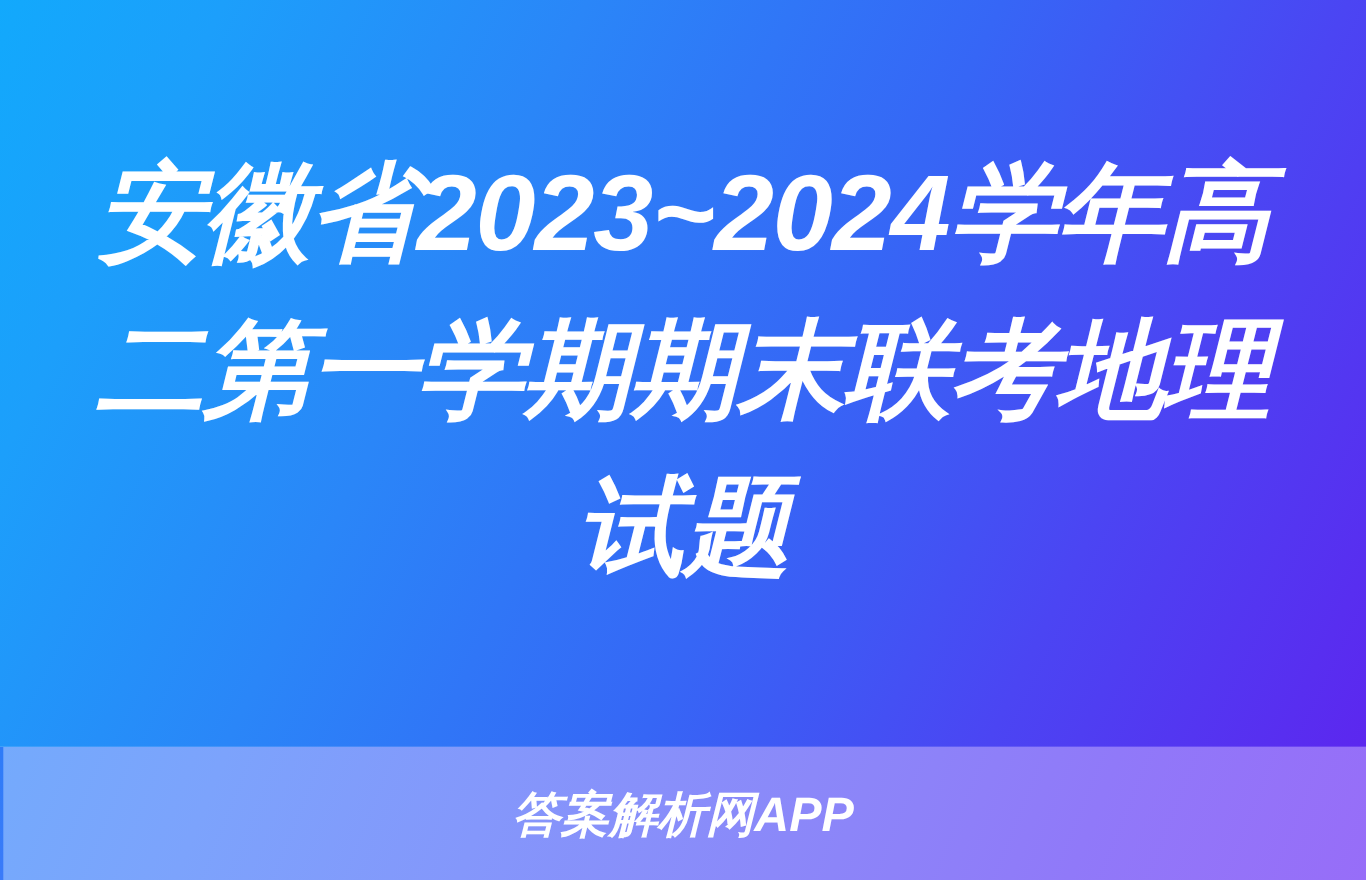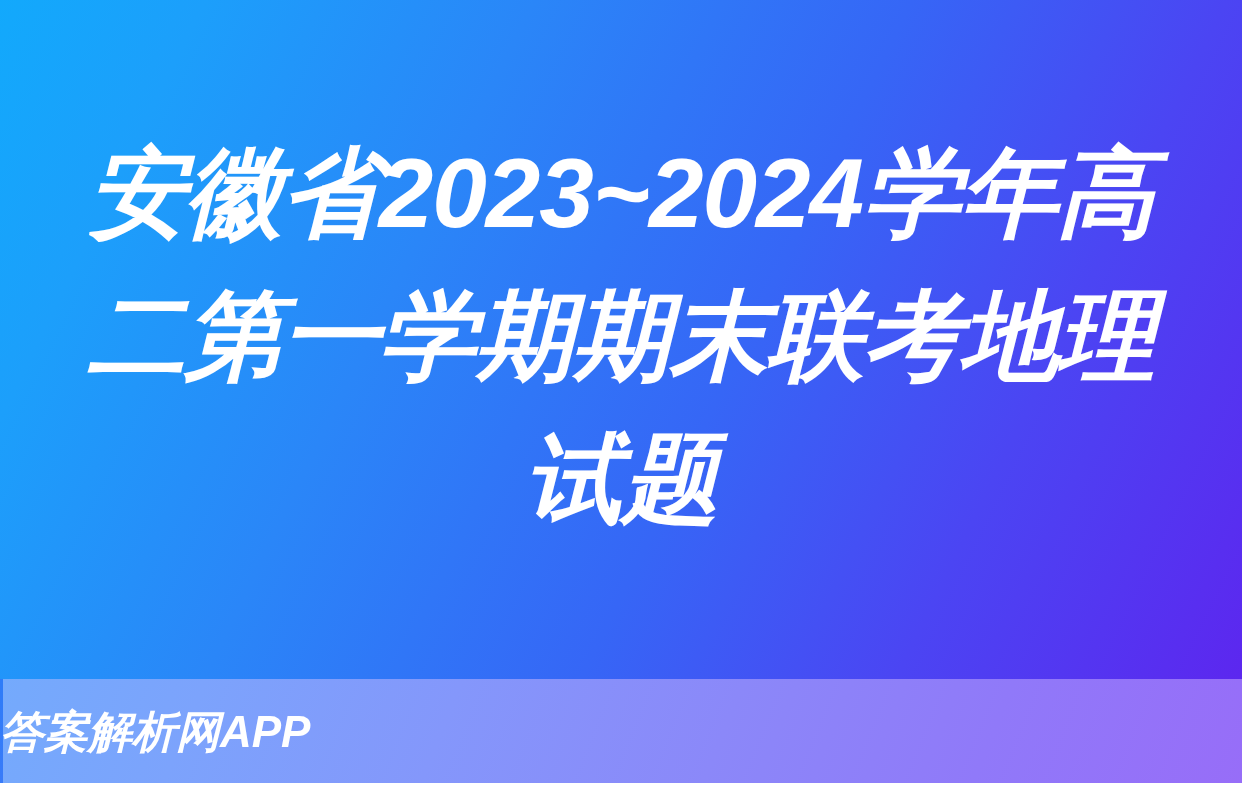--- a/index.html
+++ b/index.html
@@ -56,33 +56,33 @@
     word-break: break-all;
     text-rendering: geometricPrecision;
     -webkit-font-smoothing: antialiased;
     transform: translateY(-3px);
     text-shadow: 0 0 1px rgba(255,255,255,0.15);
   }
 
   
   .footer {
     position: relative;
-    height: 104px;
+    height: 121px;
     width: 1242px;
     background:
       linear-gradient(112deg,
         #74AAFC 0%,
         #7CA3FC 16%,
         #8497FB 36%,
         #8B88F9 58%,
         #9079F9 79%,
         #976DF8 100%);
     display: flex;
     align-items: center;
-    justify-content: flex-start;
+    justify-content: center;
     overflow: hidden;
   }
 
   .footer-edge {
     position: absolute;
     left: 0;
     top: 0;
     width: 3px;
     height: 121px;
     background: linear-gradient(180deg, #2E7CF8 0%, #3A7BF9 100%);

